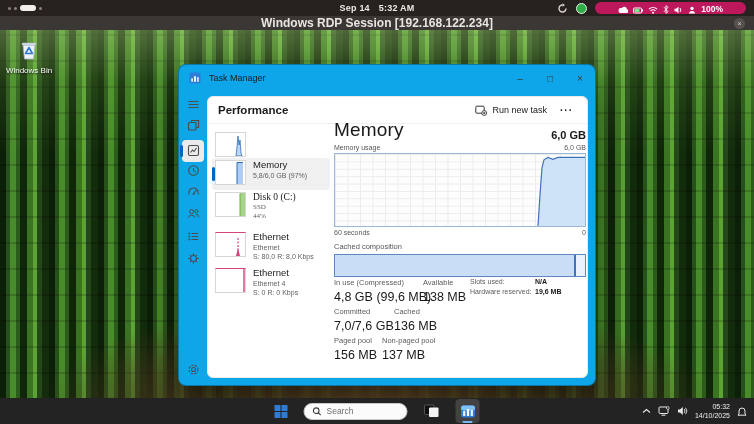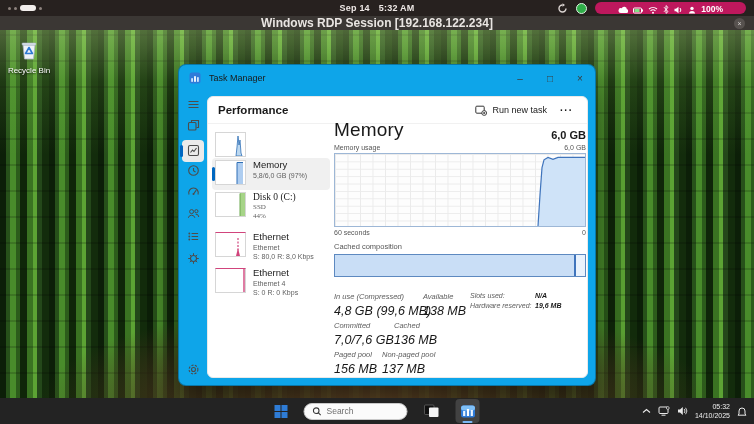--- a/index.html
+++ b/index.html
@@ -86,21 +86,21 @@
   .axisrow { display:flex; justify-content:space-between; font-size:7px; color:#555; margin-top:3px; }
   .usage-chart { margin-top:2px; height:74px; border:1px solid #9db7d6; background-color:#fdfdfd; position:relative;
       background-image:linear-gradient(90deg,#ebebeb 1px,transparent 1px),
                        linear-gradient(180deg,#ebebeb 1px,transparent 1px);
       background-size:12.5px 100%, 100% 7.4px; }
   .usage-chart svg { position:absolute; inset:0; width:100%; height:100%; }
   .complbl { font-size:7.5px; color:#555; margin-top:6px; }
   .compbar { margin-top:3px; height:23px; border:1px solid #5d89c0; background:#e9f2fc; position:relative; }
   .compfill { position:absolute; left:0; top:0; bottom:0; width:96.2%; background:#c9def6; border-right:2px solid #3f74bc; }
 
-  .stats { position:relative; margin-top:15px; height:86px; font-size:7.5px;font-style:italic; }
+  .stats { position:relative; margin-top:1px; height:86px; font-size:7.5px; }
   .stat { position:absolute; }
   .stat .sl { font-size:7.5px; color:#5c5c5c; margin-bottom:3px; white-space:nowrap; }
   .stat .sv { font-size:12.5px; color:#191919; white-space:nowrap; }
   .sidestats { position:absolute; left:136px; top:0; display:grid; grid-template-columns:65px auto; row-gap:3px; }
   .sidestats .sl2 { font-size:7px; color:#5c5c5c; white-space:nowrap; }
   .sidestats .sv2 { font-size:7px; font-weight:bold; color:#191919; white-space:nowrap; }
 
   
   .taskbar { position:absolute; left:0; bottom:0; width:754px; height:26px; background:rgba(36,36,36,.97);
              display:flex; align-items:center; }
@@ -178,21 +178,21 @@
     <span class="rdp-close">×</span>
   </div>
 
   <div class="desktop">
     <div class="recycle">
       <svg class="ico" width="28" height="28" viewBox="0 0 28 28" style="margin:0 auto;">
         <path d="M8 8 h12 l-1.5 14 h-9 Z" fill="#eef3f8" stroke="#aab4c0" stroke-width="0.8"></path>
         <rect x="7" y="6" width="14" height="2" rx="0.8" fill="#dfe7ef" stroke="#aab4c0" stroke-width="0.6"></rect>
         <path d="M14 10.5 l3.4 6 h-6.8 Z" fill="none" stroke="#2e7ad2" stroke-width="1.6" stroke-linejoin="round"></path>
       </svg>
-      <div class="lbl">Recycle Bin</div>
+      <div class="lbl">Windows Bin</div>
     </div>
   </div>
 
   <div class="tmwin">
     <div class="tbar">
       <svg class="ico" width="12" height="12" viewBox="0 0 12 12">
         <rect x="0.5" y="0.5" width="11" height="11" rx="2.5" fill="#2f7bd9"></rect>
         <rect x="2.2" y="6.2" width="1.8" height="3.6" fill="#cfe6ff"></rect>
         <rect x="5.1" y="4.2" width="1.8" height="5.6" fill="#ffffff"></rect>
         <rect x="8" y="5.2" width="1.8" height="4.6" fill="#cfe6ff"></rect>

